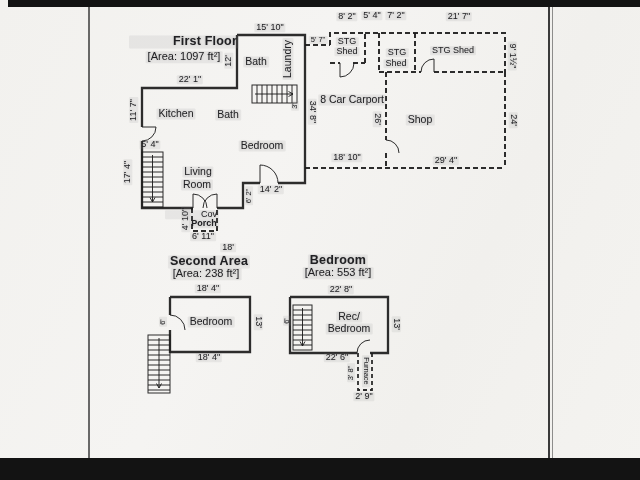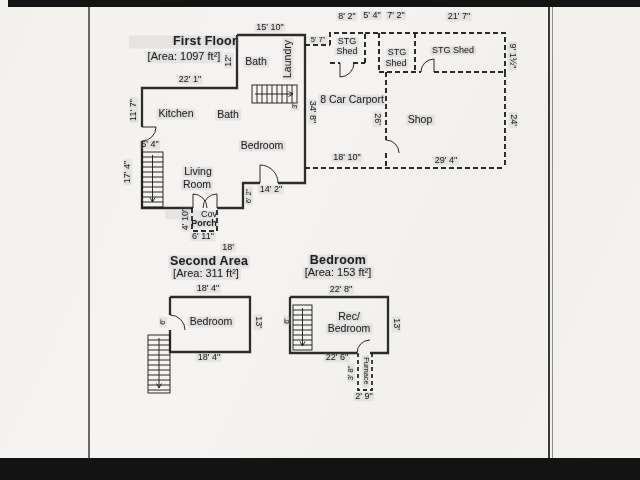--- a/index.html
+++ b/index.html
@@ -145,29 +145,29 @@
   <div class="lbl room-sm" style="left:453px;top:51px;">STG Shed</div>
   <div class="lbl dim v90" style="left:512px;top:56px;">9' 1½"</div>
   <div class="lbl room" style="left:352px;top:100px;">8 Car Carport</div>
   <div class="lbl dim v90" style="left:377px;top:119px;">26'</div>
   <div class="lbl room" style="left:420px;top:120px;">Shop</div>
   <div class="lbl dim v90" style="left:513px;top:120px;">24'</div>
   <div class="lbl dim" style="left:347px;top:158px;">18' 10"</div>
   <div class="lbl dim" style="left:446px;top:161px;">29' 4"</div>
 
   <div class="lbl title" style="left:209px;top:262px;">Second Area</div>
-  <div class="lbl area" style="left:206px;top:274px;">[Area: 311 ft²]</div>
+  <div class="lbl area" style="left:206px;top:274px;">[Area: 238 ft²]</div>
   <div class="lbl dim" style="left:208px;top:289px;">18' 4"</div>
   <div class="lbl room" style="left:211px;top:322px;">Bedroom</div>
   <div class="lbl dim v90" style="left:258px;top:322px;">13'</div>
   <div class="lbl dim" style="left:209px;top:358px;">18' 4"</div>
   <div class="lbl dim-sm v" style="left:163px;top:322px;">6'</div>
 
   <div class="lbl title" style="left:338px;top:261px;">Bedroom</div>
-  <div class="lbl area" style="left:338px;top:273px;">[Area: 153 ft²]</div>
+  <div class="lbl area" style="left:338px;top:273px;">[Area: 553 ft²]</div>
   <div class="lbl dim" style="left:341px;top:290px;">22' 8"</div>
   <div class="lbl room" style="left:349px;top:317px;">Rec/</div>
   <div class="lbl room" style="left:349px;top:329px;">Bedroom</div>
   <div class="lbl dim v90" style="left:396px;top:324px;">13'</div>
   <div class="lbl dim" style="left:337px;top:358px;">22' 6"</div>
   <div class="lbl dim-sm v" style="left:287px;top:321px;">6'</div>
   <div class="lbl dim-sm v90" style="left:366px;top:371px;">Furnace</div>
   <div class="lbl dim-sm v" style="left:351px;top:373px;">3' 8"</div>
   <div class="lbl dim" style="left:364px;top:397px;">2' 9"</div>
 

